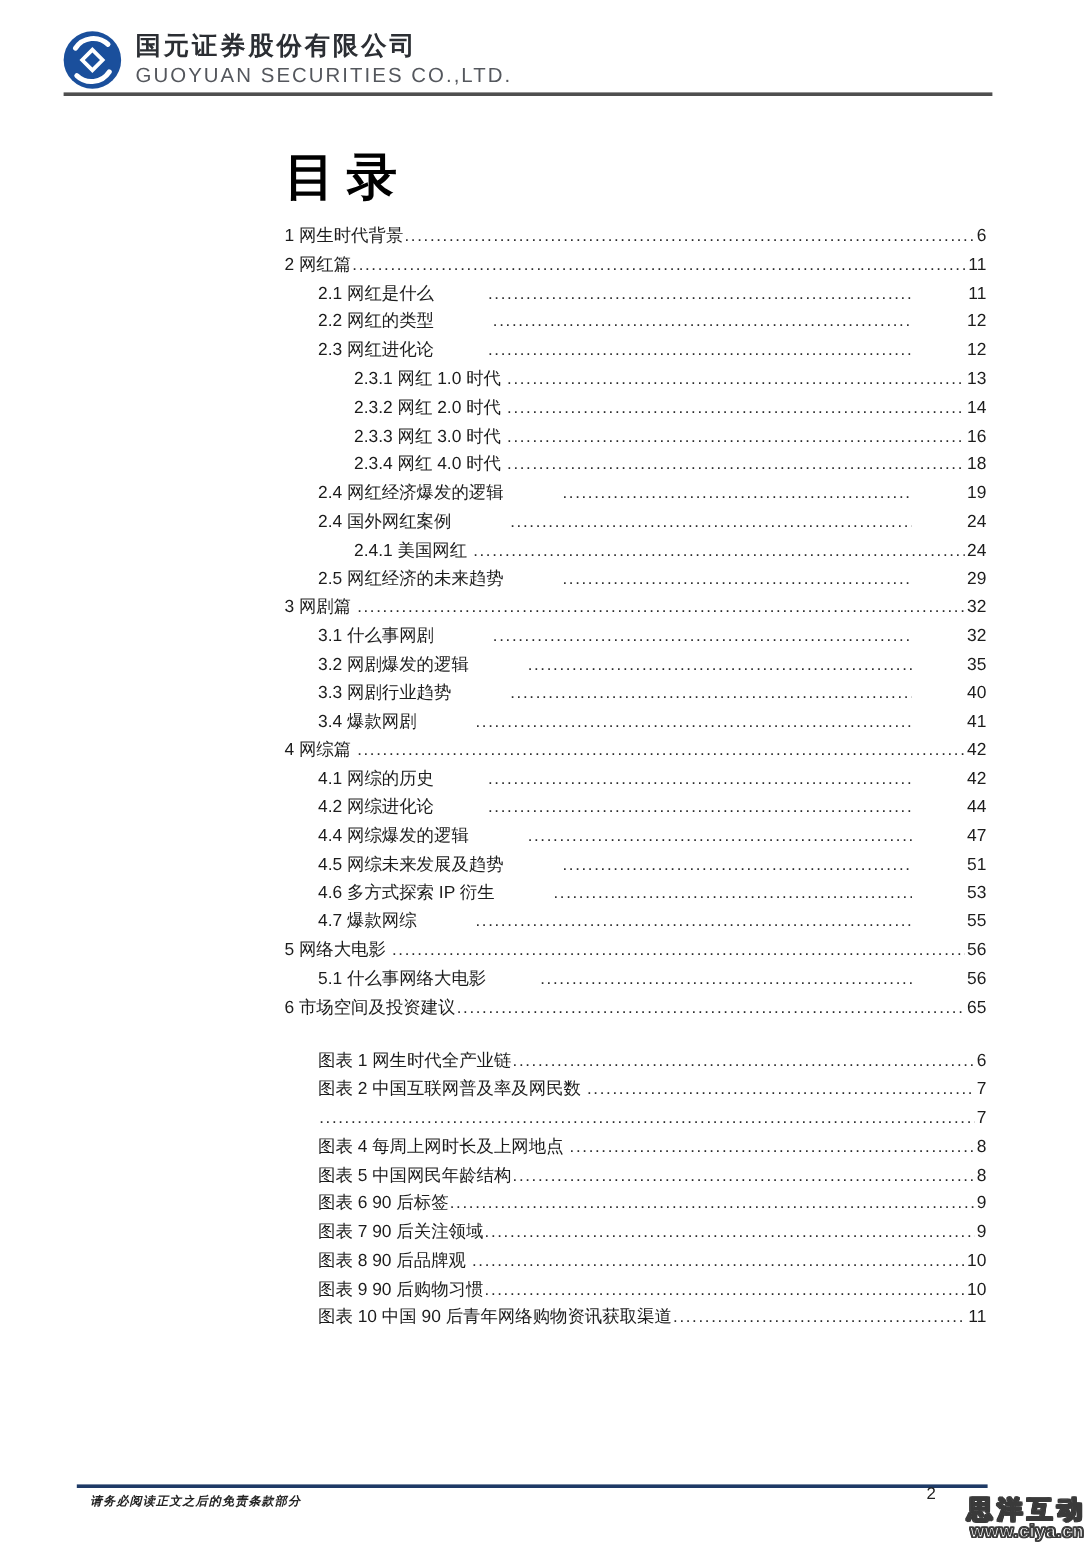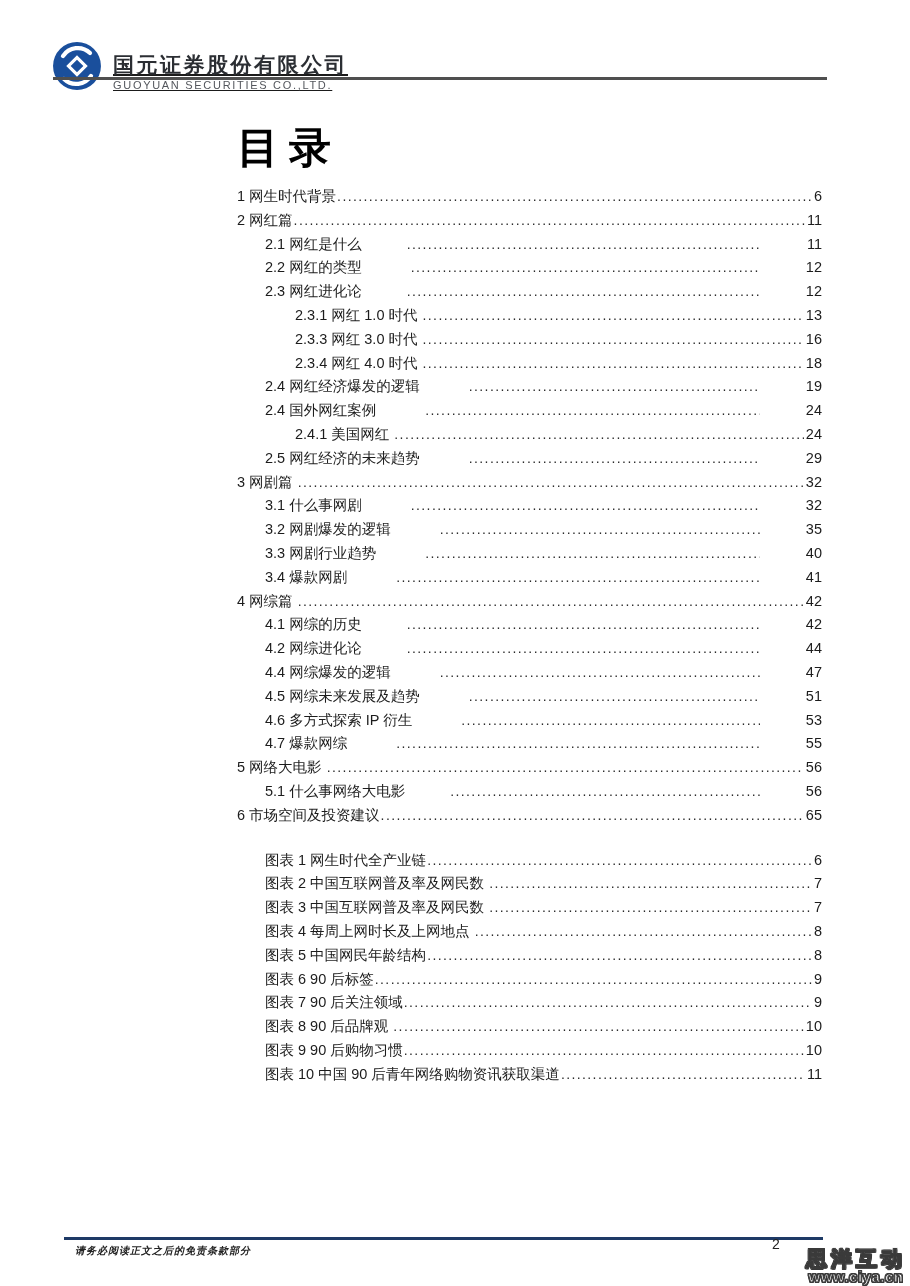--- a/index.html
+++ b/index.html
@@ -9,30 +9,30 @@
     width: 910px; height: 1286px;
     margin: 0 auto;
     background: #ffffff;
     font-family: "Liberation Sans", "DejaVu Sans", sans-serif;
     color: #1b1b1b;
     overflow: hidden;
   }
 
   
   .logo-row {
-    position: absolute; top: 41px; left: 52px;
-    display: flex; align-items: flex-end; gap: 11px; text-decoration: underline;
+    position: absolute; top: 25px; left: 52px;
+    display: flex; align-items: center; gap: 11px;
   }
   .logo-svg { width: 50px; height: 50px; display: block; }
   .company-cn {
     font-size: 21px; font-weight: bold; color: #2b2e33;
     letter-spacing: 2.5px; line-height: 1.15;
   }
   .company-en {
-    font-size: 11px; color: #54575d; letter-spacing: 1.7px; margin-top: 2px;
+    font-size: 17px; color: #54575d; letter-spacing: 1.7px; margin-top: 2px;
   }
   .header-rule {
     position: absolute; top: 77px; left: 53px;
     width: 774px; height: 3px; background: #4f4f4f;
   }
 
   
   .content { position: absolute; left: 237px; top: 128px; width: 585px; }
   .toc-title {
     font-size: 42px; font-weight: bold; color: #000;
@@ -141,20 +141,25 @@
           <span class="toc-leader"></span>
           <span class="toc-page">12</span>
         </div>
 
         <div class="toc-row level-3">
           <span class="toc-label">2.3.1 网红 1.0 时代 </span>
           <span class="toc-leader"></span>
           <span class="toc-page">13</span>
         </div>
 
+        <div class="toc-row level-3">
+          <span class="toc-label">2.3.2 网红 2.0 时代 </span>
+          <span class="toc-leader"></span>
+          <span class="toc-page">14</span>
+        </div>
 
         <div class="toc-row level-3">
           <span class="toc-label">2.3.3 网红 3.0 时代 </span>
           <span class="toc-leader"></span>
           <span class="toc-page">16</span>
         </div>
 
         <div class="toc-row level-3">
           <span class="toc-label">2.3.4 网红 4.0 时代 </span>
           <span class="toc-leader"></span>
@@ -286,21 +291,20 @@
           <span class="toc-page">6</span>
         </div>
 
         <div class="toc-row">
           <span class="toc-label">图表 2 中国互联网普及率及网民数 </span>
           <span class="toc-leader"></span>
           <span class="toc-page">7</span>
         </div>
 
         <div class="toc-row">
-          <span class="toc-label">图表 3 中国互联网普及率及网民数 </span>
           <span class="toc-leader"></span>
           <span class="toc-page">7</span>
         </div>
 
         <div class="toc-row">
           <span class="toc-label">图表 4 每周上网时长及上网地点 </span>
           <span class="toc-leader"></span>
           <span class="toc-page">8</span>
         </div>
 

